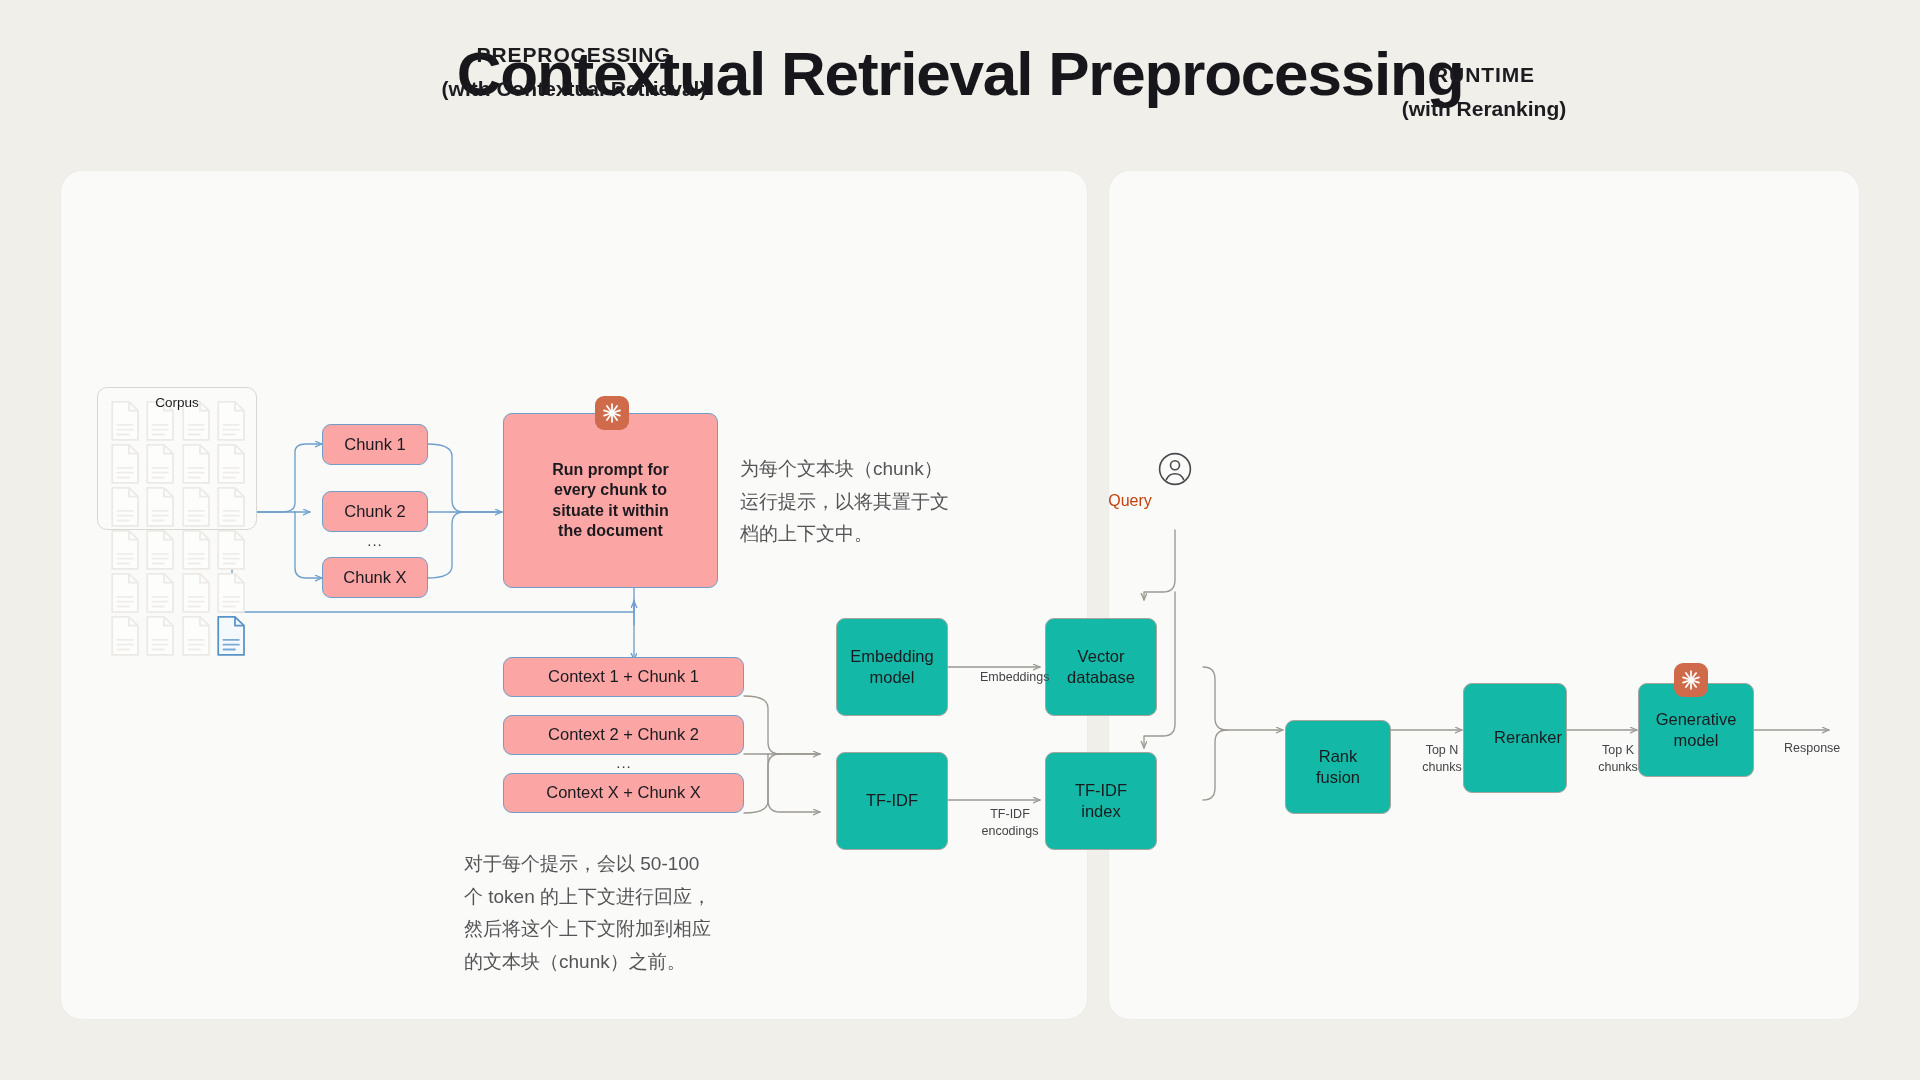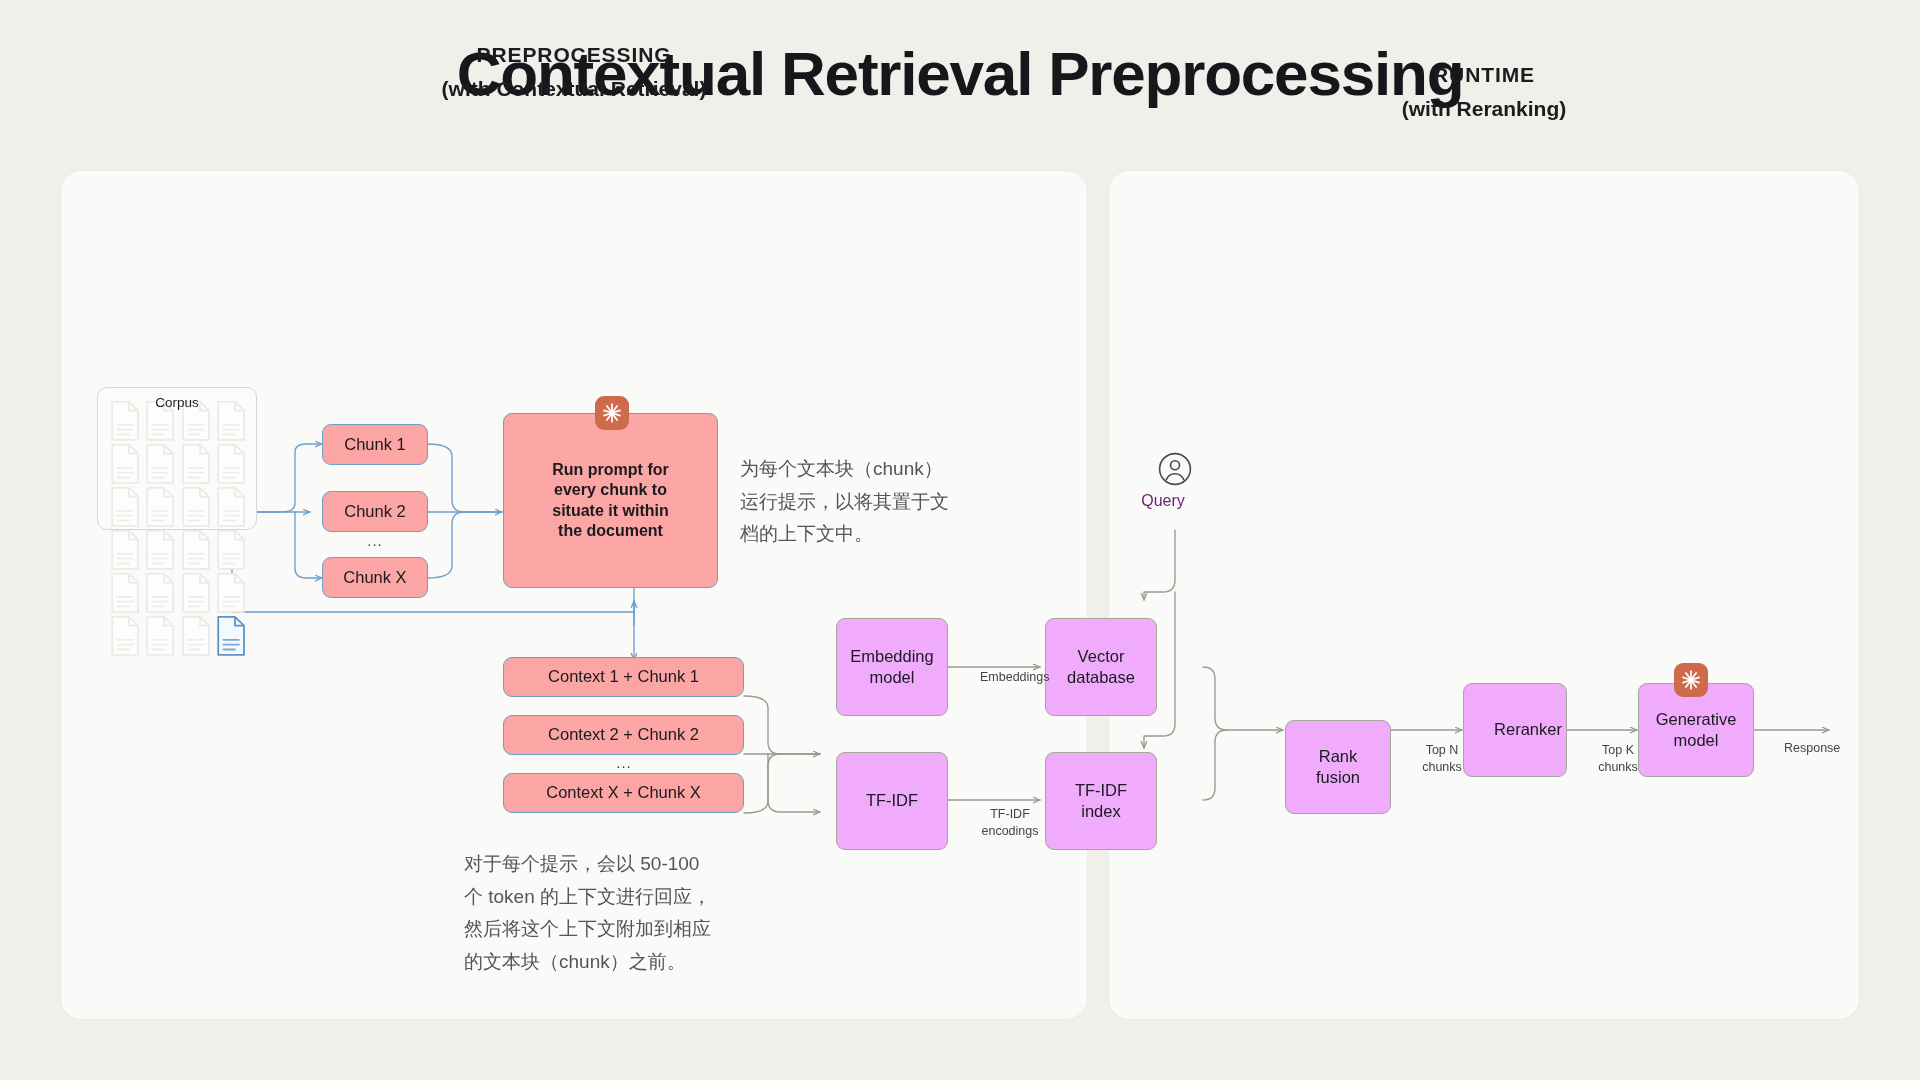--- a/index.html
+++ b/index.html
@@ -49,21 +49,21 @@
     color: #1b1a1e;
     line-height: 1.28;
     padding: 4px 6px;
     white-space: pre-line;
   }
   .node.blue {
     background: #fca5a5;
     border: 1.4px solid #6e9fcb;
   }
   .node.gray {
-    background: #f0abfc;
+    background: #14b8a6;
     border: 1.4px solid #a8a59d;
   }
 
   
   #corpus {
     position: absolute; left: 97px; top: 387px;
     width: 160px; height: 143px;
     background: #fbfbf9;
     border: 1.3px solid #d9d7d2;
     border-radius: 10px;
@@ -95,22 +95,22 @@
   }
   .badge svg { width: 24px; height: 24px; }
 
   
   #query-icon {
     position: absolute; left: 1158px; top: 452px;
     width: 34px; height: 34px;
   }
   #query-icon svg { width: 34px; height: 34px; display: block; }
   #query-label {
-    position: absolute; left: 1116px; top: 492px; width: 94px;
-    text-align: center; font-size: 16px; color: #701a75;
+    position: absolute; left: 1083px; top: 492px; width: 94px;
+    text-align: center; font-size: 16px; color: #c2410c;
   }
 
   
   .note {
     position: absolute;
     color: #555457;
     font-size: 19px;
     line-height: 1.72;
     white-space: pre-line;
   }
@@ -542,21 +542,21 @@
     <svg viewBox="0 0 34 34" aria-hidden="true">
       <circle cx="17" cy="17" r="15.4" fill="none" stroke="#4a494d" stroke-width="1.6"></circle>
       <circle cx="17" cy="13.2" r="4.5" fill="none" stroke="#4a494d" stroke-width="1.6"></circle>
       <path d="M8.4,27.4 A9.4,9.4 0 0 1 25.6,27.4" fill="none" stroke="#4a494d" stroke-width="1.6" stroke-linecap="round"></path>
     </svg>
   </div>
   <div id="query-label">Query</div>
 
   <div class="node gray" id="rank-fusion" style="left:1285px; top:720px; width:106px; height:94px;">Rank
 fusion</div>
-  <div class="node gray" id="reranker" style="left:1463px; top:683px; width:104px; height:94px;padding-left:32px;">Reranker</div>
+  <div class="node gray" id="reranker" style="left:1463px; top:683px; width:104px; height:110px;padding-left:32px;">Reranker</div>
   <div class="node gray" id="generative-model" style="left:1638px; top:683px; width:116px; height:94px;">Generative
 model</div>
   <div class="badge" id="gen-badge" style="left:1674px; top:663px;">
     <svg viewBox="0 0 24 24" aria-hidden="true">
       <g stroke="#ffffff" stroke-width="1.75" stroke-linecap="round">
         <line x1="12" y1="12" x2="12" y2="3.2"></line>
         <line x1="12" y1="12" x2="17.1" y2="5.0"></line>
         <line x1="12" y1="12" x2="20.0" y2="9.4"></line>
         <line x1="12" y1="12" x2="20.0" y2="14.6"></line>
         <line x1="12" y1="12" x2="17.1" y2="19.0"></line>

